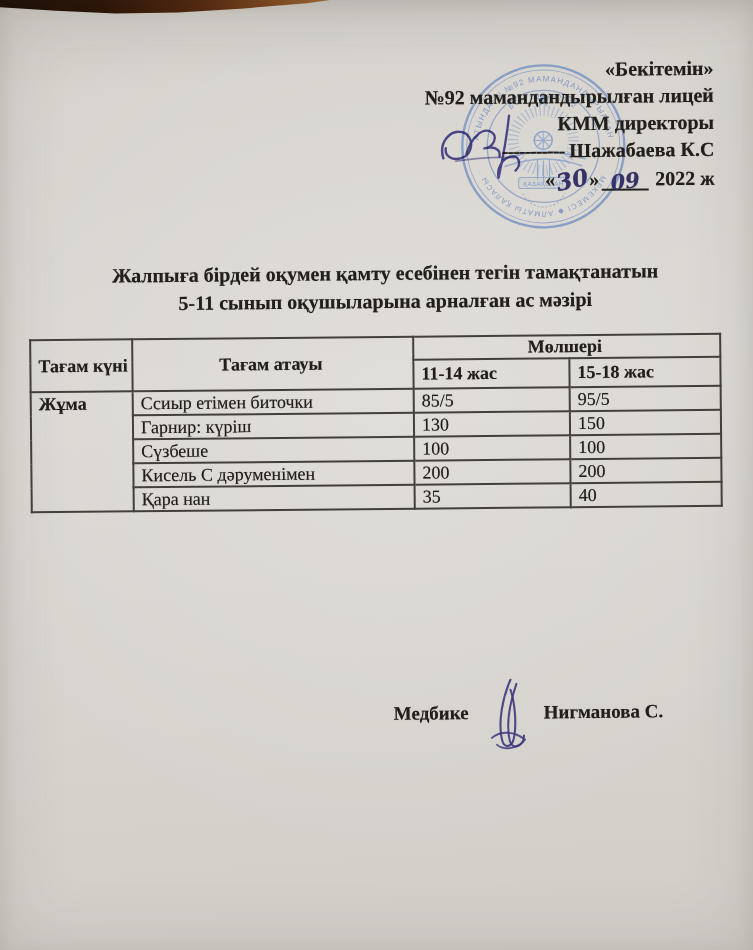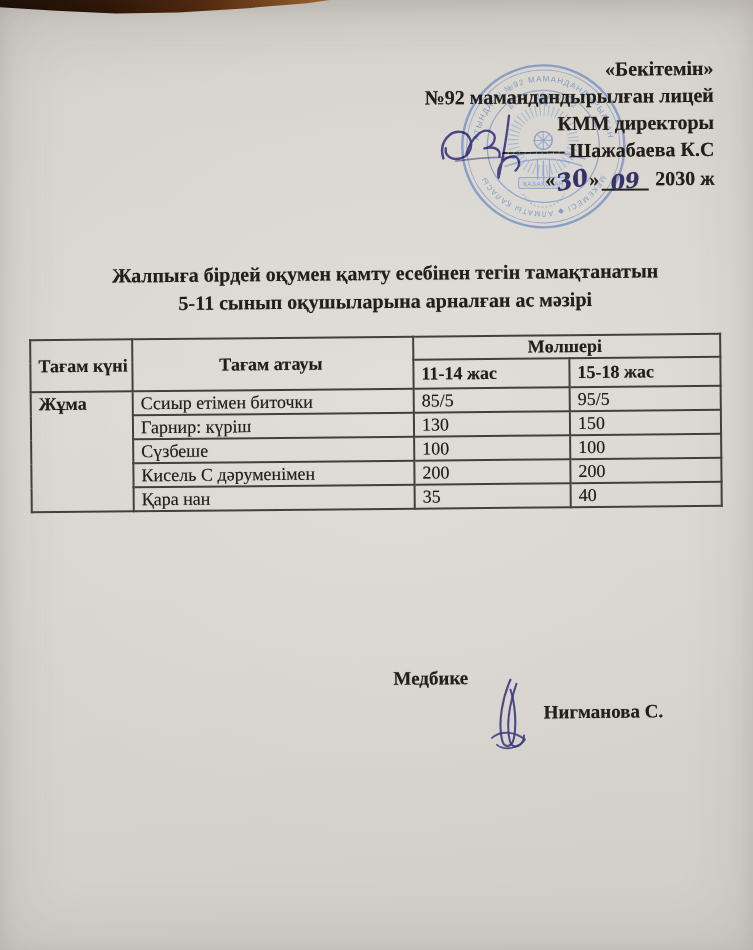--- a/index.html
+++ b/index.html
@@ -63,21 +63,21 @@
   }
   .menu-table .hdr{font-weight:bold;}
   .menu-table .c{text-align:center;padding-left:0;}
   .menu-table td.day-cell{vertical-align:top;padding-top:1px;font-weight:bold;}
   .menu-table tr.hr1 td{border-bottom-width:2px;}
 
   
   .footer-role,.footer-name{
     position:absolute;font-weight:bold;font-size:19px;white-space:nowrap;z-index:2;
   }
-  .footer-role{left:391px;top:668px;font-family:Liberation Serif, serif;}
+  .footer-role{left:391px;top:703px;font-family:Liberation Serif, serif;}
   .footer-name{left:541px;top:703px;}
 </style>
 </head>
 <body>
 
 <div class="photo">
 
   <div class="desk-edge"></div>
 
   <div class="content">
@@ -115,21 +115,21 @@
         <path d="M64,132 A 23,23 0 0 0 106,132" stroke-width="1" stroke-dasharray="2 2" opacity=".7"></path>
       </g>
       <text x="85" y="124.5" font-size="6.2" text-anchor="middle" letter-spacing=".6" opacity=".9">ҚАЗАҚСТАН</text>
     </svg>
 
     <div class="approval printed">
       <div>«Бекітемін»</div>
       <div>№92 мамандандырылған лицей</div>
       <div>КММ директоры</div>
       <div><span class="dashes">-----------</span> <span>Шажабаева К.С</span></div>
-      <div><span>«</span><span class="hw hw-day">30</span><span>»</span><span class="month-slot"><span class="hw hw-month">09</span></span><span>2030 ж</span></div>
+      <div><span>«</span><span class="hw hw-day">30</span><span>»</span><span class="month-slot"><span class="hw hw-month">09</span></span><span>2022 ж</span></div>
     </div>
 
     <svg class="sig" style="left:438px;top:113px;width:112px;height:72px;" viewBox="0 0 112 72">
       <path d="M8,46 C3,30 15,17 27,20 C39,23 39,42 26,46 C17,48.5 9,44 10.5,36" stroke-width="2.4" opacity=".92"></path>
       <path d="M31,42 C36,26 47,15 56,20 C63,24 59,35 49,36.5 C58,34 66,37 64,45" stroke-width="2.3" opacity=".92"></path>
       <path d="M74,4 C72,22 68,44 63,66 C61,56 67,47 75,45 C83,43 87,52 80,59" stroke-width="2.3" opacity=".92"></path>
       <path d="M20,49 C40,46 60,45 78,46" stroke-width="1.6" opacity=".55"></path>
     </svg>
 
     <div class="doc-title printed">

